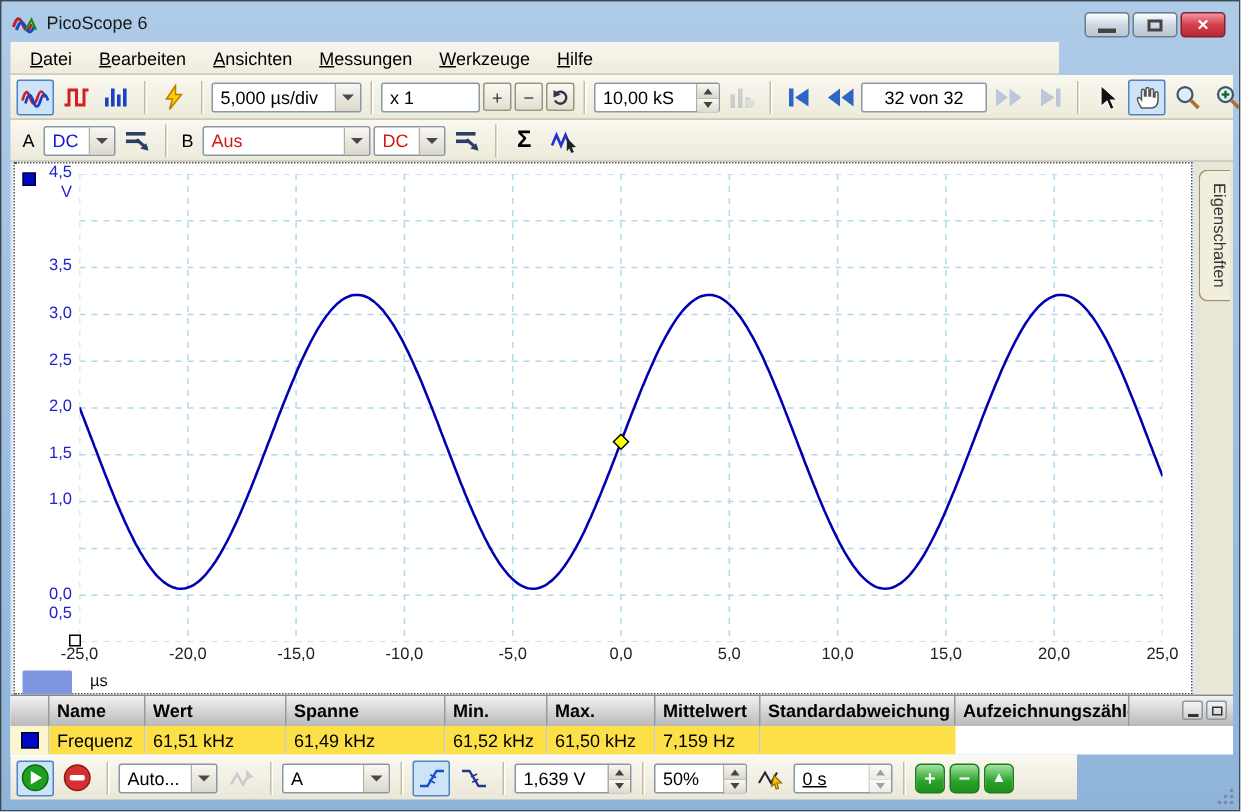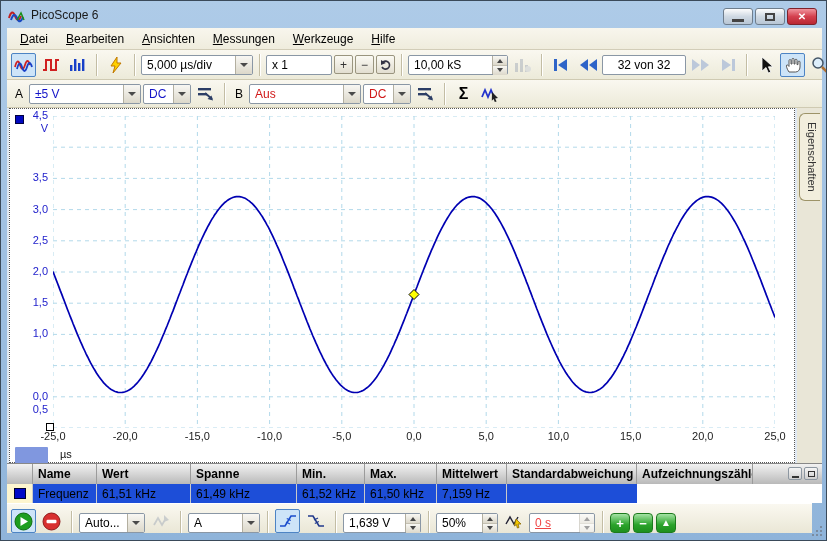--- a/index.html
+++ b/index.html
@@ -14,21 +14,21 @@
   .titlebar{position:absolute;left:1px;top:1px;right:1px;height:26px;display:flex;align-items:center;padding:0 6px;}
   .title-text{margin-left:5px;color:#1a1a1a;}
   .winbtns{position:absolute;right:8px;top:6px;display:flex;gap:2px;}
   .wbtn{width:30px;height:17px;border:1px solid #6e7d8c;border-radius:3px;
     background:linear-gradient(#fdfdfd,#cfd9e3 50%,#b8c6d4);display:flex;align-items:center;justify-content:center;
     font-size:10px;color:#333;}
   .wbtn.close{background:linear-gradient(#f0949d,#d4414f 50%,#b92733);border-color:#7e222b;color:#fff;font-weight:bold;}
   .wbtn .minbar{width:12px;height:3px;background:#444;margin-top:7px;}
   .wbtn .maxbox{width:10px;height:8px;border:2px solid #444;}
   
-  .menubar{position:absolute;left:6px;top:27px;width:815px;height:22px;background:linear-gradient(#f8f6ed,#efecdd);
+  .menubar{position:absolute;left:6px;top:27px;width:699px;height:22px;background:linear-gradient(#f8f6ed,#efecdd);
     border-bottom:1px solid #d2cdb8;display:flex;align-items:flex-end;padding:0 4px;}
   .menu-item{padding:3px 9px;cursor:default;}
   
   .toolbar{position:absolute;left:6px;width:815px;background:linear-gradient(#faf8f0,#ecead9);
     border-bottom:1px solid #cfcab2;display:flex;align-items:center;padding:0 4px;gap:2px;}
   .tb1{top:49px;height:30px;}
   .tb2{top:79px;height:28px;}
   .sep{width:1px;height:22px;background:#c3bda4;box-shadow:1px 0 0 #fff;margin:0 4px;flex:none;}
   .tbtn{width:25px;height:24px;border:1px solid transparent;border-radius:2px;display:flex;align-items:center;justify-content:center;flex:none;}
   .tbtn.selected{background:#cde4f8;border-color:#4d84c4;}
@@ -43,21 +43,21 @@
   .spin .btns{width:15px;display:flex;flex-direction:column;border-left:1px solid #b3afa0;}
   .spin .sb{flex:1;background:linear-gradient(#f8f7f3,#dcd8ca);display:flex;align-items:center;justify-content:center;}
   .spin .sb+.sb{border-top:1px solid #c4c0b2;}
   .tri-up{width:0;height:0;border:3px solid transparent;border-bottom:4px solid #444;margin-bottom:2px;}
   .tri-dn{width:0;height:0;border:3px solid transparent;border-top:4px solid #444;margin-top:2px;}
   .txtbox{height:20px;border:1px solid #8a97a5;border-radius:2px;background:#fff;display:flex;align-items:center;padding:0 5px;flex:none;}
   .smallbtn{width:19px;height:19px;border:1px solid #9a957f;border-radius:2px;flex:none;
     background:linear-gradient(#fbfaf4,#e2ded0);display:flex;align-items:center;justify-content:center;font-size:12px;color:#333;}
   .blue-text{color:#1414c8;}
   .red-text{color:#d01818;}
-  .disabled-text{color:#ef4444;text-decoration:underline;}
+  .disabled-text{color:#000000;text-decoration:underline;}
   .sigma{font-size:16px;font-weight:bold;}
   
   .main{position:absolute;left:6px;top:107px;width:815px;height:391px;background:#dfe8f2;}
   .chart{position:absolute;left:2px;top:0;width:786px;height:355px;background:#fff;border:1px dotted #555;}
   .chan-a-sq{position:absolute;left:5px;top:6px;width:9px;height:9px;background:#0008c0;border:1px solid #000040;}
   .ylab{position:absolute;width:36px;text-align:right;font-size:11px;color:#2222cc;}
   .yunit{position:absolute;width:36px;text-align:right;font-size:11px;color:#2222cc;}
   .xlab{position:absolute;width:44px;margin-left:-22px;text-align:center;font-size:11px;color:#222;top:321px;}
   .plot-svg{position:absolute;left:43px;top:7px;}
   .axis-handle{position:absolute;left:36px;top:314px;width:8px;height:8px;background:#fff;border:1px solid #000;}
@@ -65,31 +65,31 @@
   .xunit{position:absolute;left:50px;top:339px;font-size:11px;color:#111;}
   
   .side-strip{position:absolute;right:0;top:0;width:25px;height:355px;background:#e9e6d7;}
   .side-tab{position:absolute;right:2px;top:5px;width:21px;padding:8px 2px;background:#f2eedd;border:1px solid #9d9368;
     border-right:none;border-radius:6px 0 0 6px;writing-mode:vertical-rl;font-size:11px;color:#333;text-align:center;}
   
   .mtable{position:absolute;left:6px;top:462px;width:815px;height:40px;background:#fff;border-top:1px solid #888;}
   .mrow{display:grid;grid-template-columns:26px 64px 94px 106px 68px 72px 70px 130px 116px 1fr;height:20px;}
   .mhead{background:linear-gradient(#f2f2f2,#b9b9b9);font-weight:bold;}
   .mcell{padding:2px 5px;border-right:1px solid #9b9b9b;white-space:nowrap;overflow:hidden;display:flex;align-items:center;}
-  .mbody .mcell{border-right:1px solid #c9c9c9;border-bottom:1px solid #c9c9c9;background:#1d4ed8;}
+  .mbody .mcell{border-right:1px solid #c9c9c9;border-bottom:1px solid #c9c9c9;background:#fde047;}
   .mbody .icon-cell{background:#fdf5cf;justify-content:center;}
   .row-color-sq{width:12px;height:11px;background:#0008c8;border:1px solid #000030;}
   .mini-btns{position:absolute;right:4px;top:3px;display:flex;gap:2px;}
   .mini-btn{width:14px;height:13px;border:1px solid #8d97a1;border-radius:2px;background:linear-gradient(#f5f5f5,#cfcfcf);
     display:flex;align-items:center;justify-content:center;}
   .mini-btn .bar{width:7px;height:2px;background:#333;margin-top:6px;}
   .mini-btn .box{width:7px;height:6px;border:1px solid #333;}
   
-  .tbb{position:absolute;left:6px;top:502px;width:805px;height:30px;background:linear-gradient(#faf8f0,#eae7d6);
-    display:flex;align-items:flex-end;padding:0 4px;gap:3px;border-top:1px solid #fff;}
+  .tbb{position:absolute;left:6px;top:502px;width:711px;height:30px;background:linear-gradient(#faf8f0,#eae7d6);
+    display:flex;align-items:center;padding:0 4px;gap:3px;border-top:1px solid #fff;}
   .greenbtn{width:20px;height:20px;border:1px solid #1d7a1d;border-radius:4px;flex:none;
     background:linear-gradient(#a4e3a4,#2aa32a 60%,#1e8f1e);color:#fff;font-weight:bold;font-size:13px;
     display:flex;align-items:center;justify-content:center;line-height:1;}
   .grip{position:absolute;right:3px;bottom:3px;width:12px;height:12px;
     background:
       radial-gradient(circle at 2px 10px,#7a8ba0 1.2px,transparent 1.4px),
       radial-gradient(circle at 6px 10px,#7a8ba0 1.2px,transparent 1.4px),
       radial-gradient(circle at 10px 10px,#7a8ba0 1.2px,transparent 1.4px),
       radial-gradient(circle at 6px 6px,#7a8ba0 1.2px,transparent 1.4px),
       radial-gradient(circle at 10px 6px,#7a8ba0 1.2px,transparent 1.4px),
@@ -149,21 +149,21 @@
         <rect x="14" y="2" width="2.4" height="12" fill="#1840c8"></rect>
       </svg>
     </div>
     <div class="sep"></div>
     <div class="tbtn">
       <svg width="16" height="18" viewBox="0 0 16 18">
         <polygon points="9,1 3,10 7,10 5,17 13,7 9,7" fill="#ffd000" stroke="#c07800" stroke-width="1"></polygon>
       </svg>
     </div>
     <div class="sep"></div>
-    <div class="combo" style="width:112px">
+    <div class="combo" style="width:100px">
       <span class="val">5,000 µs/div</span>
       <span class="drop">
           <span class="caret"></span>
         </span>
     </div>
     <div class="sep"></div>
     <div class="txtbox" style="width:66px">
       <span>x 1</span>
     </div>
     <div class="smallbtn">
@@ -172,21 +172,21 @@
     <div class="smallbtn">
         <span>−</span>
       </div>
     <div class="smallbtn">
       <svg width="12" height="12" viewBox="0 0 12 12">
         <path d="M3 3 A4 4 0 1 1 2 8" fill="none" stroke="#334" stroke-width="1.6"></path>
         <polygon points="1,1 1,6 6,4" fill="#334"></polygon>
       </svg>
     </div>
     <div class="sep"></div>
-    <div class="spin" style="width:100px">
+    <div class="spin" style="width:84px">
       <span class="val">10,00 kS</span>
       <span class="btns">
           <span class="sb">
             <span class="tri-up"></span>
           </span>
           <span class="sb">
             <span class="tri-dn"></span>
           </span>
         </span>
     </div>
@@ -249,26 +249,20 @@
         <line x1="4.5" y1="7" x2="9.5" y2="7" stroke="#1a6a1a" stroke-width="1.6"></line>
         <line x1="7" y1="4.5" x2="7" y2="9.5" stroke="#1a6a1a" stroke-width="1.6"></line>
         <line x1="11" y1="11" x2="16" y2="16" stroke="#b07030" stroke-width="2.5"></line>
       </svg>
     </div>
 
   </div>
 
   <div class="toolbar tb2">
     <span style="padding:0 4px">A</span>
-    <div class="combo" style="width:112px">
-      <span class="val blue-text">±5 V</span>
-      <span class="drop">
-          <span class="caret"></span>
-        </span>
-    </div>
     <div class="combo" style="width:48px">
       <span class="val blue-text">DC</span>
       <span class="drop">
           <span class="caret"></span>
         </span>
     </div>
     <div class="tbtn">
       <svg width="20" height="16" viewBox="0 0 20 16">
         <rect x="2" y="2" width="13" height="2.4" fill="#2c3e66"></rect>
           <rect x="2" y="7" width="9" height="2.4" fill="#2c3e66"></rect>

